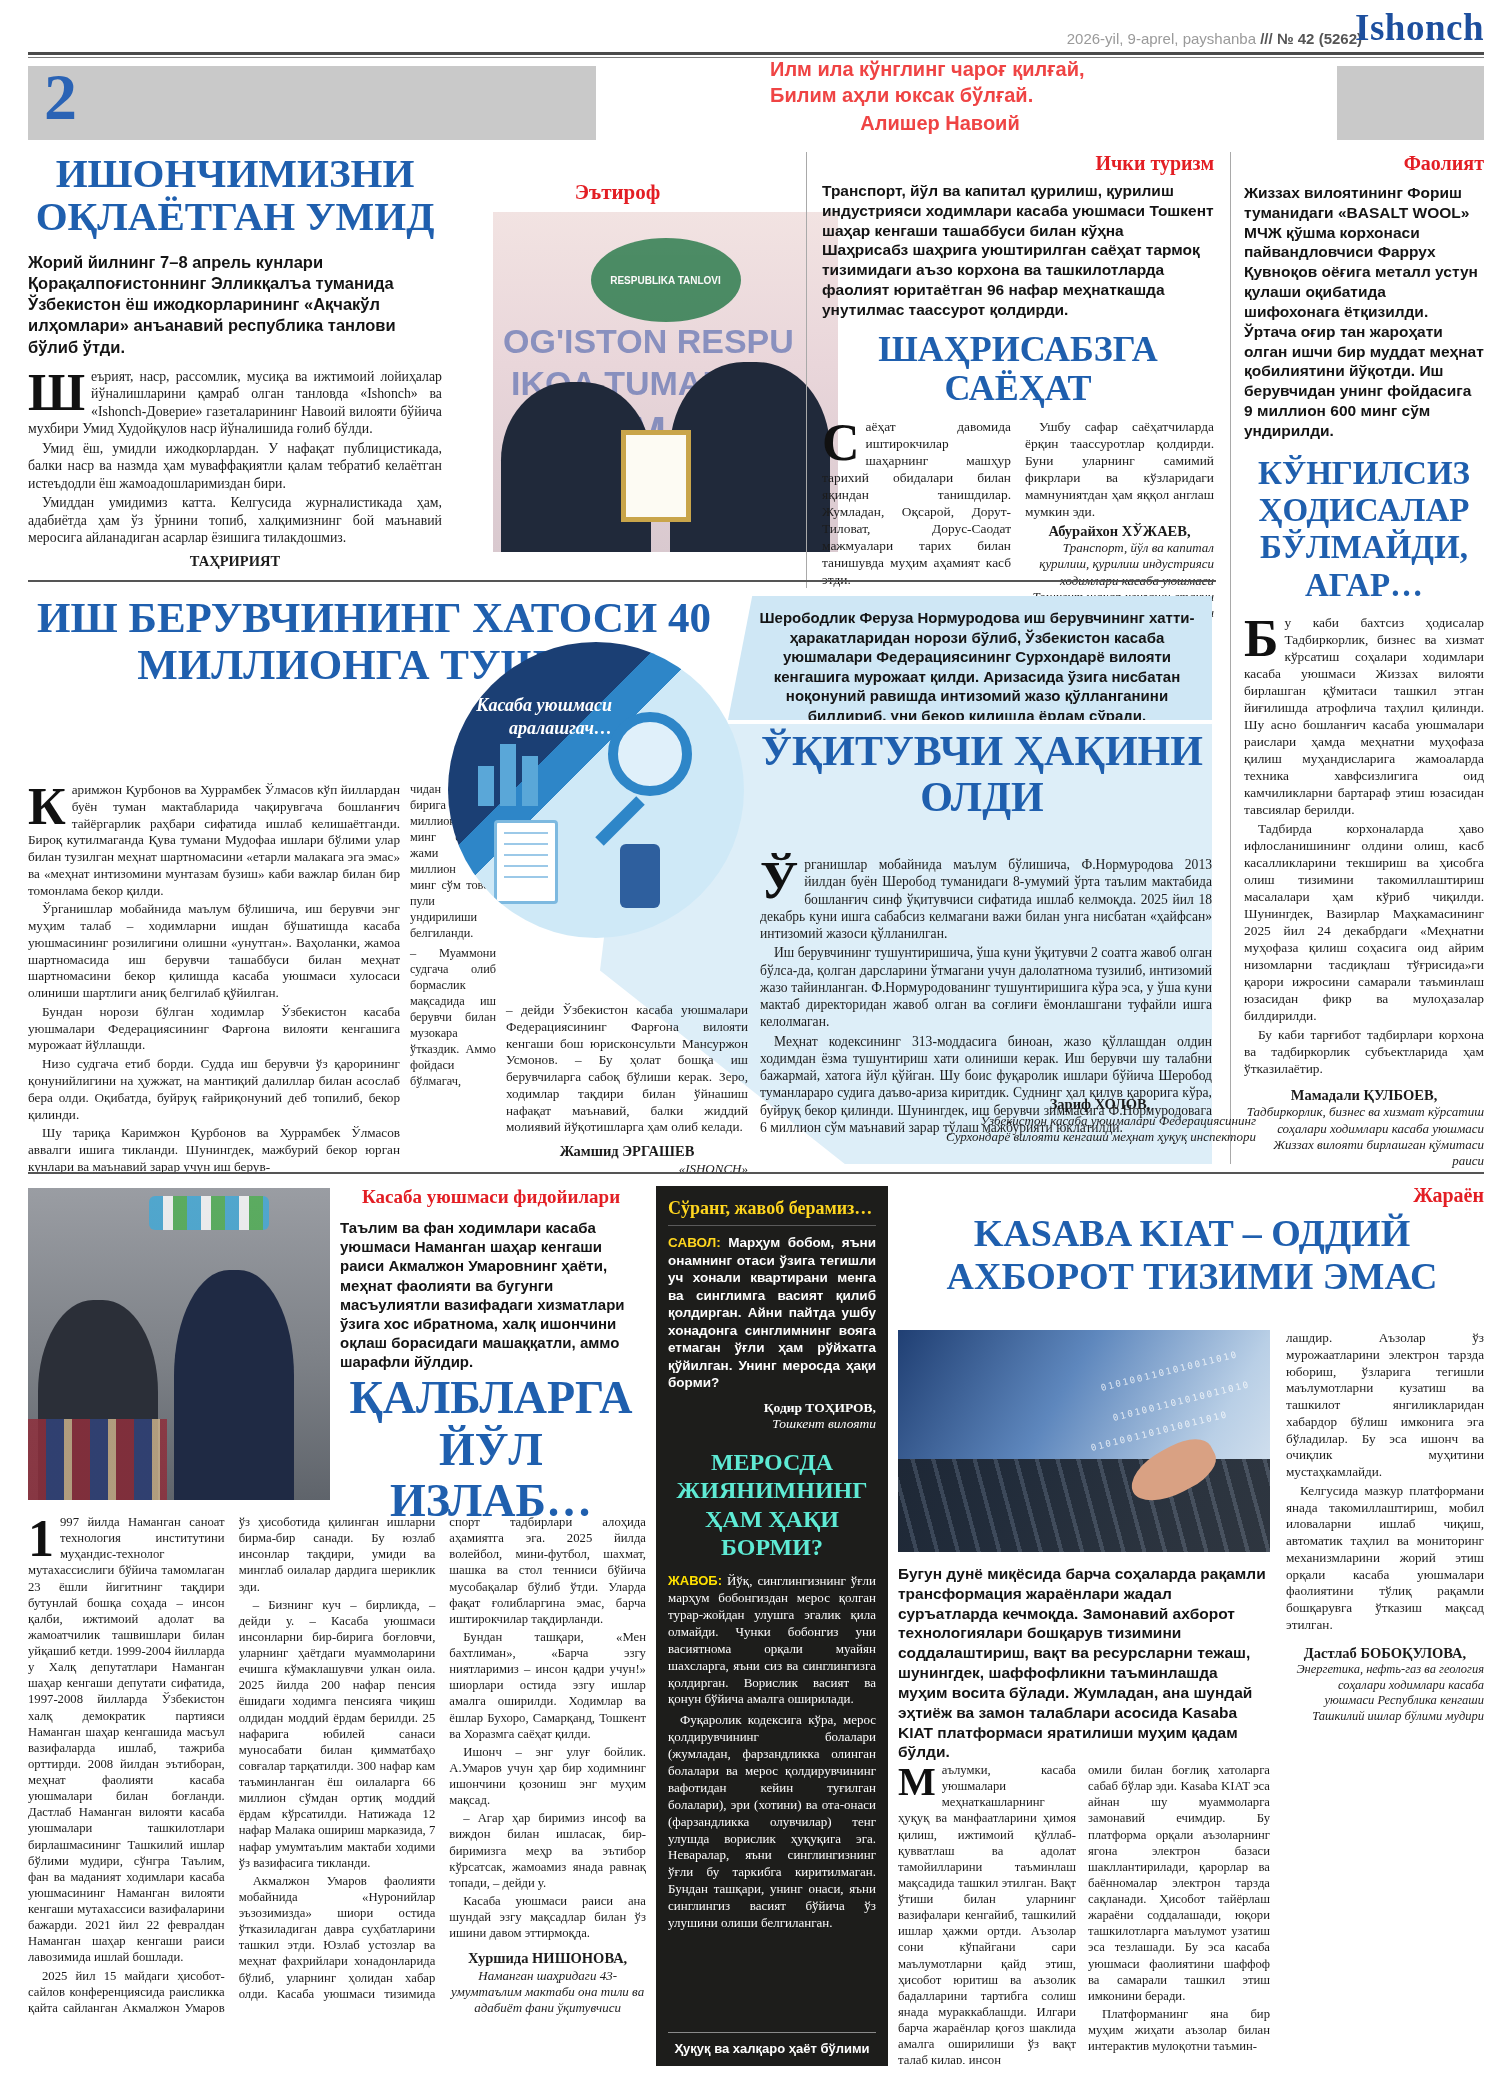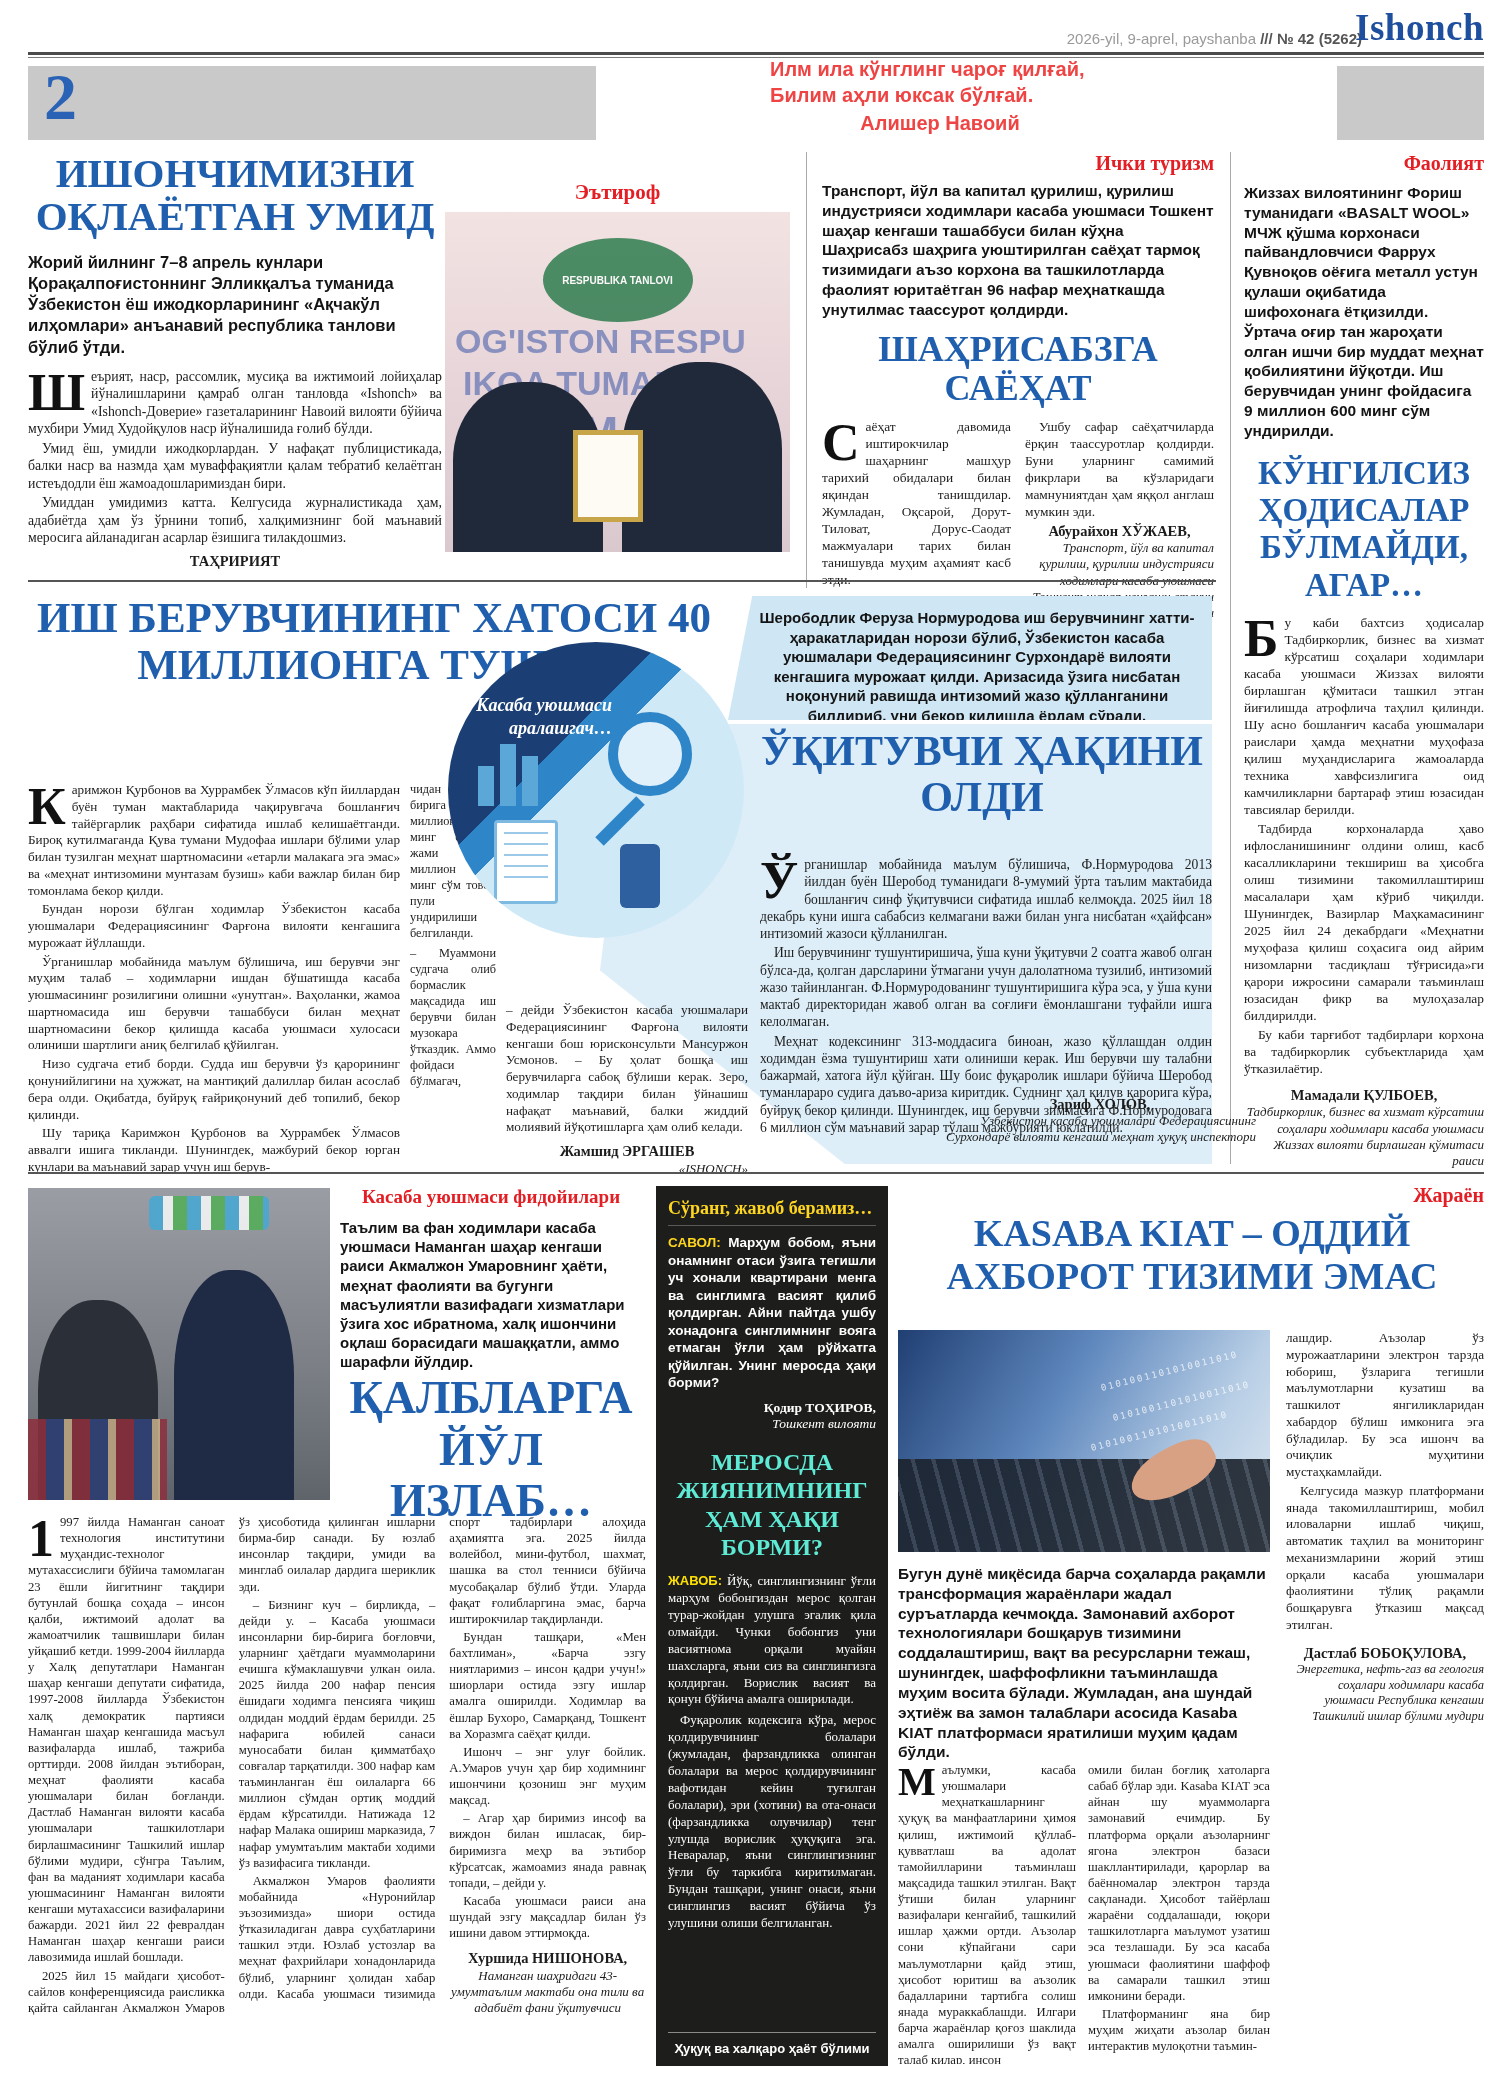--- a/index.html
+++ b/index.html
@@ -24,21 +24,21 @@
   .body { font-size:13.8px; line-height:1.27; text-align:justify; }
   .body p { margin-bottom:2px; text-indent:14px; }
   .body p.first { text-indent:0; }
   .dc { float:left; font-weight:bold; font-size:52px; line-height:.82; padding:4px 6px 0 0; color:#111; }
   .by-name { font-weight:bold; font-size:14.5px; text-align:center; }
   .by-role { font-style:italic; font-size:13px; text-align:right; line-height:1.25; }
   .vline { border-left:1px solid #a9a9a9; }
   .hrule { border-top:2px solid #555; }
 
   .photo { overflow:hidden; }
-  .ph1 { background:linear-gradient(180deg,#f2e3e2 0%,#e9d6da 45%,#d9c9cf 100%); }
+  .ph1 { background:linear-gradient(180deg,#f2e3e2 0%,#e9d6da 45%,#d9c9cf 100%);margin-left:48px; }
   .ph1 .bigtxt { position:absolute; font-family:"Liberation Sans",sans-serif; font-weight:bold; color:#3b57a8; opacity:.55; }
   .ph1 .arc { position:absolute; top:26px; left:50%; transform:translateX(-50%); background:#2f7d4f; color:#fff;
               border-radius:50%; width:150px; height:84px; display:flex; align-items:center; justify-content:center;
               font-family:"Liberation Sans",sans-serif; font-size:10px; font-weight:bold; text-align:center; opacity:.85; }
   .fig { position:absolute; bottom:0; background:#20293a; border-radius:46% 46% 0 0; }
   .cert { position:absolute; background:#fdfbf3; border:5px solid #c9a54a; }
   .ph2 { background:linear-gradient(180deg,#9a9da3 0%,#7d8187 55%,#5f646b 100%); }
   .ph2 .flags { position:absolute; top:8px; left:40%; width:120px; height:34px;
                 background:repeating-linear-gradient(90deg,#3fa9d8 0 14px,#fff 14px 24px,#4caf50 24px 38px); opacity:.8;
                 border-radius:6px; }
@@ -163,22 +163,22 @@
   <div class="abs hrule" style="left:28px; top:580px; width:1188px;"></div>
 
   <div class="abs bluebg" style="left:600px; top:724px; width:612px; height:440px;"></div>
   <div class="abs bluebox" style="left:728px; top:596px; width:484px; height:124px; padding:12px 16px 0 30px;">
     <div class="lead" style="font-size:15px; line-height:1.3; text-align:center;">Шерободлик Феруза Нормуродова иш берувчининг хатти-ҳаракатларидан норози бўлиб, Ўзбекистон касаба уюшмалари Федерациясининг Сурхондарё вилояти кенгашига мурожаат қилди. Аризасида ўзига нисбатан ноқонуний равишда интизомий жазо қўлланганини билдириб, уни бекор қилишда ёрдам сўради.</div>
   </div>
 
   <div class="abs hl" style="left:28px; top:594px; width:692px; font-size:43px; line-height:1.1;">ИШ БЕРУВЧИНИНГ ХАТОСИ 40 МИЛЛИОНГА ТУШДИ</div>
   <div class="abs body" style="left:28px; top:782px; width:372px; font-size:13.2px;">
     <p class="first"><span class="dc">К</span><span>аримжон Қурбонов ва Хуррамбек Ўлмасов кўп йиллардан буён туман мактабларида чақирувгача бошланғич тайёргарлик раҳбари сифатида ишлаб келишаётганди. Бироқ кутилмаганда Қува тумани Мудофаа ишлари бўлими улар билан тузилган меҳнат шартномасини «етарли малакага эга эмас» ва «меҳнат интизомини мунтазам бузиш» каби важлар билан бир томонлама бекор қилди.</span></p>
+    <p>Ўрганишлар мобайнида маълум бўлишича, иш берувчи энг муҳим талаб – ходимларни ишдан бўшатишда касаба уюшмасининг розилигини олишни «унутган». Ваҳоланки, жамоа шартномасида иш берувчи ташаббуси билан меҳнат шартномасини бекор қилишда касаба уюшмаси хулосаси олиниши шартлиги аниқ белгилаб қўйилган.</p>
     <p>Бундан норози бўлган ходимлар Ўзбекистон касаба уюшмалари Федерациясининг Фарғона вилояти кенгашига мурожаат йўллашди.</p>
-    <p>Ўрганишлар мобайнида маълум бўлишича, иш берувчи энг муҳим талаб – ходимларни ишдан бўшатишда касаба уюшмасининг розилигини олишни «унутган». Ваҳоланки, жамоа шартномасида иш берувчи ташаббуси билан меҳнат шартномасини бекор қилишда касаба уюшмаси хулосаси олиниши шартлиги аниқ белгилаб қўйилган.</p>
     <p>Низо судгача етиб борди. Судда иш берувчи ўз қарорининг қонунийлигини на ҳужжат, на мантиқий далиллар билан асослаб бера олди. Оқибатда, буйруқ ғайриқонуний деб топилиб, бекор қилинди.</p>
     <p>Шу тариқа Каримжон Қурбонов ва Хуррамбек Ўлмасов аввалги ишига тикланди. Шунингдек, мажбурий бекор юрган кунлари ва маънавий зарар учун иш берув-</p>
   </div>
   <div class="abs narrow" style="left:410px; top:782px; width:86px;">
     <p>чидан ҳар бирига 20 миллион 402 минг сўмдан, жами 40 миллион 804 минг сўм товон пули ундирилиши белгиланди.</p>
     <p style="margin-top:4px;">– Муаммони судгача олиб бормаслик мақсадида иш берувчи билан музокара ўтказдик. Аммо фойдаси бўлмагач,</p>
   </div>
   <div class="abs body" style="left:506px; top:1002px; width:242px; font-size:13.2px;">
     <p class="first">– дейди Ўзбекистон касаба уюшмалари Федерациясининг Фарғона вилояти кенгаши бош юрисконсульти Мансуржон Усмонов. – Бу ҳолат бошқа иш берувчиларга сабоқ бўлиши керак. Зеро, ходимлар тақдири билан ўйнашиш нафақат маънавий, балки жиддий молиявий йўқотишларга ҳам олиб келади.</p>
     <div class="by-name" style="margin-top:6px;">Жамшид ЭРГАШЕВ</div>

